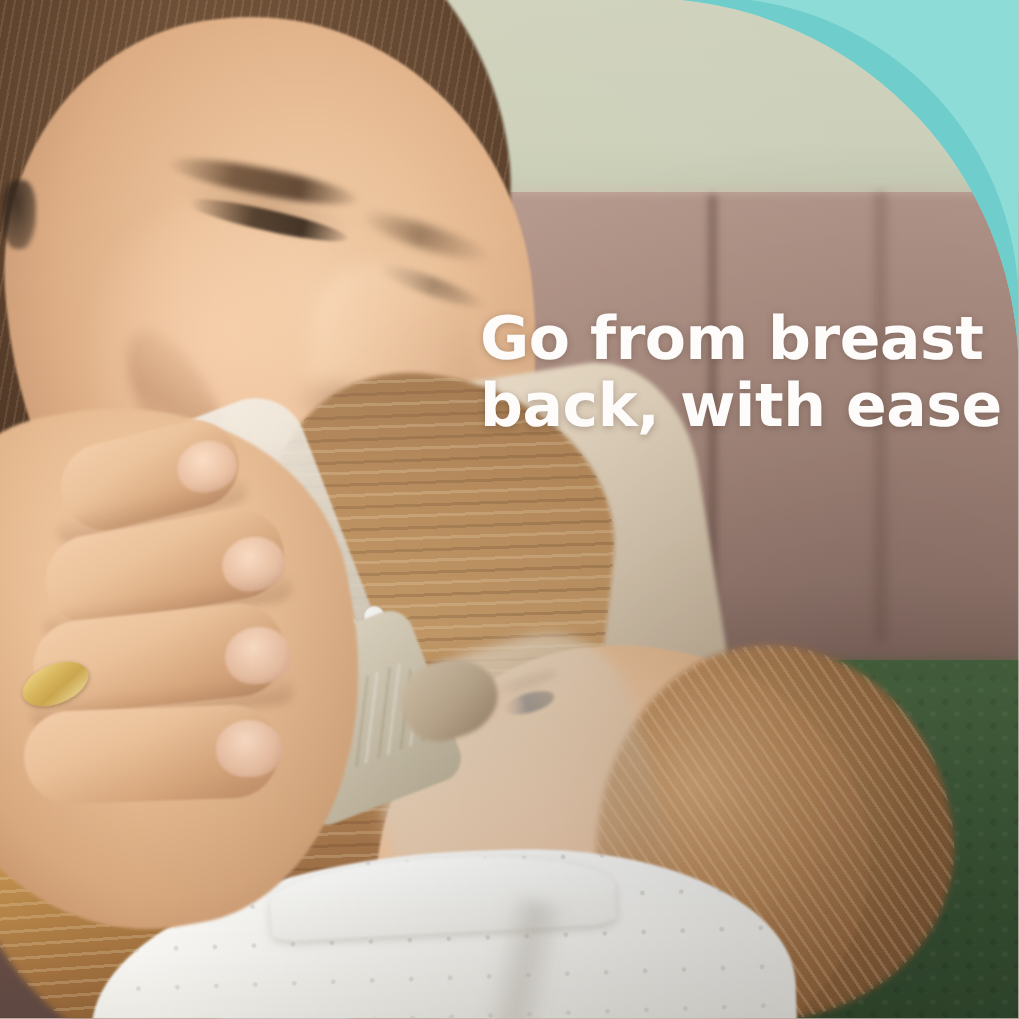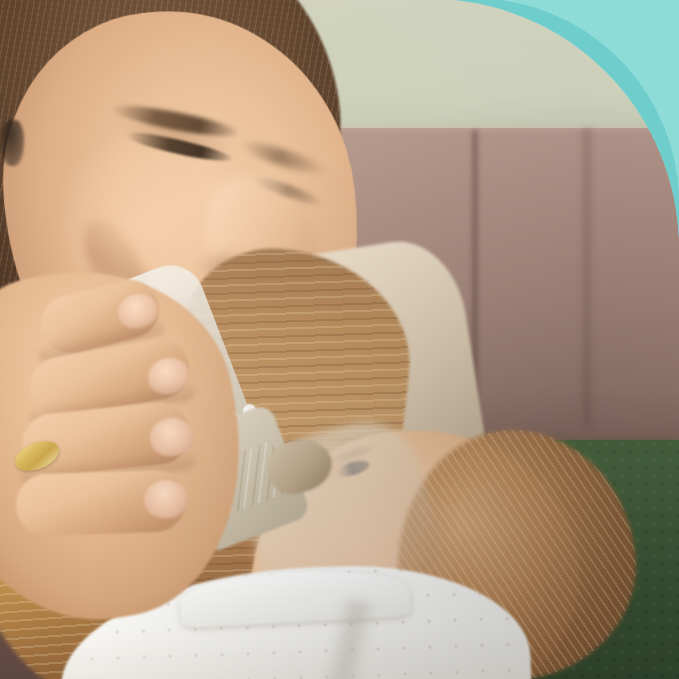--- a/index.html
+++ b/index.html
@@ -599,15 +599,17 @@
     </defs>
     <g clip-path="url(#corner-clip)">
 
       <path d="M 455 0 L 679 0 L 679 240 A 250 250 0 0 0 455 0 Z" fill="#8ddcd8"></path>
 
       <path d="M 455 0 A 250 250 0 0 1 679 240 L 679 196 A 206 206 0 0 0 500 0 Z" fill="#6fcdcb"></path>
     </g>
   </svg>
 
   <h1 class="headline">
+    <span class="line">Go from breast</span>
+    <span class="line">back, with ease</span>
   </h1>
 
 </div>
 
 </body></html>

